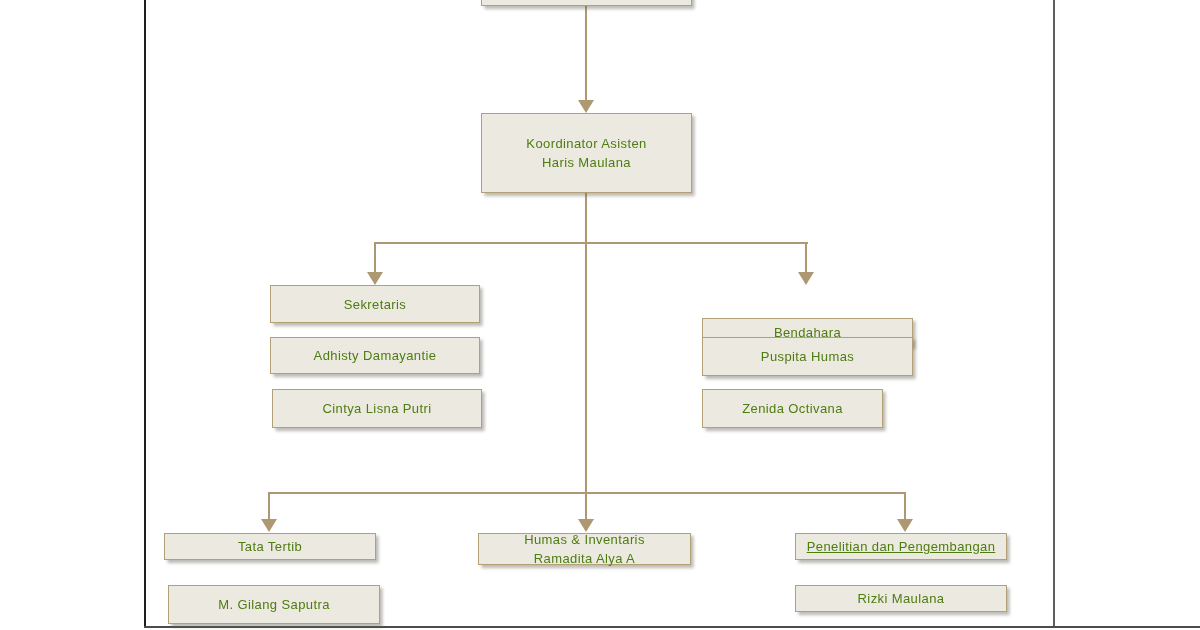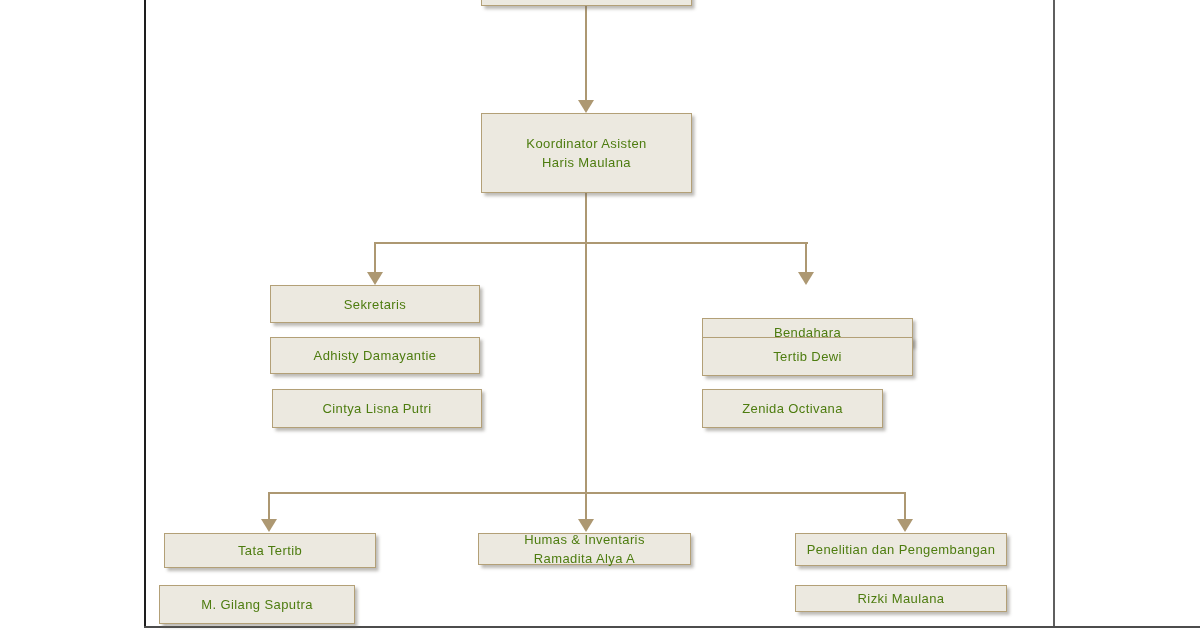--- a/index.html
+++ b/index.html
@@ -25,24 +25,24 @@
   .obox span{display:block;white-space:nowrap;}
 
   #root-box{left:481px;top:-52px;width:211px;height:58px;}
   #koordinator-box{left:481px;top:113px;width:211px;height:80px;}
   #sekretaris-box{left:270px;top:285px;width:210px;height:38px;}
   #adhisty-box{left:270px;top:337px;width:210px;height:37px;}
   #cintya-box{left:272px;top:389px;width:210px;height:39px;}
   #bendahara-box{left:702px;top:285px;width:211px;height:28px;margin-top:33px;}
   #puspita-box{left:702px;top:337px;width:211px;height:39px;}
   #zenida-box{left:702px;top:389px;width:181px;height:39px;}
-  #tata-box{left:164px;top:533px;width:212px;height:35px;}
-  #gilang-box{left:159px;top:585px;width:196px;height:39px;}
+  #tata-box{left:164px;top:533px;width:212px;height:27px;}
+  #gilang-box{left:168px;top:585px;width:212px;height:39px;}
   #humas-box{left:478px;top:533px;width:213px;height:32px;}
-  #penelitian-box{left:795px;top:533px;width:212px;height:33px;}
+  #penelitian-box{left:795px;top:533px;width:212px;height:27px;text-decoration:underline;}
   #rizki-box{left:795px;top:585px;width:212px;height:27px;}
 
   
   .conn{position:absolute;background:#ad9872;}
   .vline{width:2.4px;}
   .hline{height:2.4px;}
   #conn-top-v{left:585px;top:6px;height:94px;}
   #conn-center-v{left:585px;top:193px;height:326px;}
   #conn-b1-h{left:374px;top:242px;width:434px;}
   #conn-b1-left-v{left:374px;top:242px;height:30px;}
@@ -100,21 +100,21 @@
   <span>Adhisty Damayantie</span>
 </div>
 <div class="obox" id="cintya-box">
   <span>Cintya Lisna Putri</span>
 </div>
 
 <div class="obox" id="bendahara-box">
   <span>Bendahara</span>
 </div>
 <div class="obox" id="puspita-box">
-  <span>Tertib Dewi</span>
+  <span>Puspita Humas</span>
 </div>
 <div class="obox" id="zenida-box">
   <span>Zenida Octivana</span>
 </div>
 
 <div class="obox" id="tata-box">
   <span>Tata Tertib</span>
 </div>
 <div class="obox" id="gilang-box">
   <span>M. Gilang Saputra</span>

